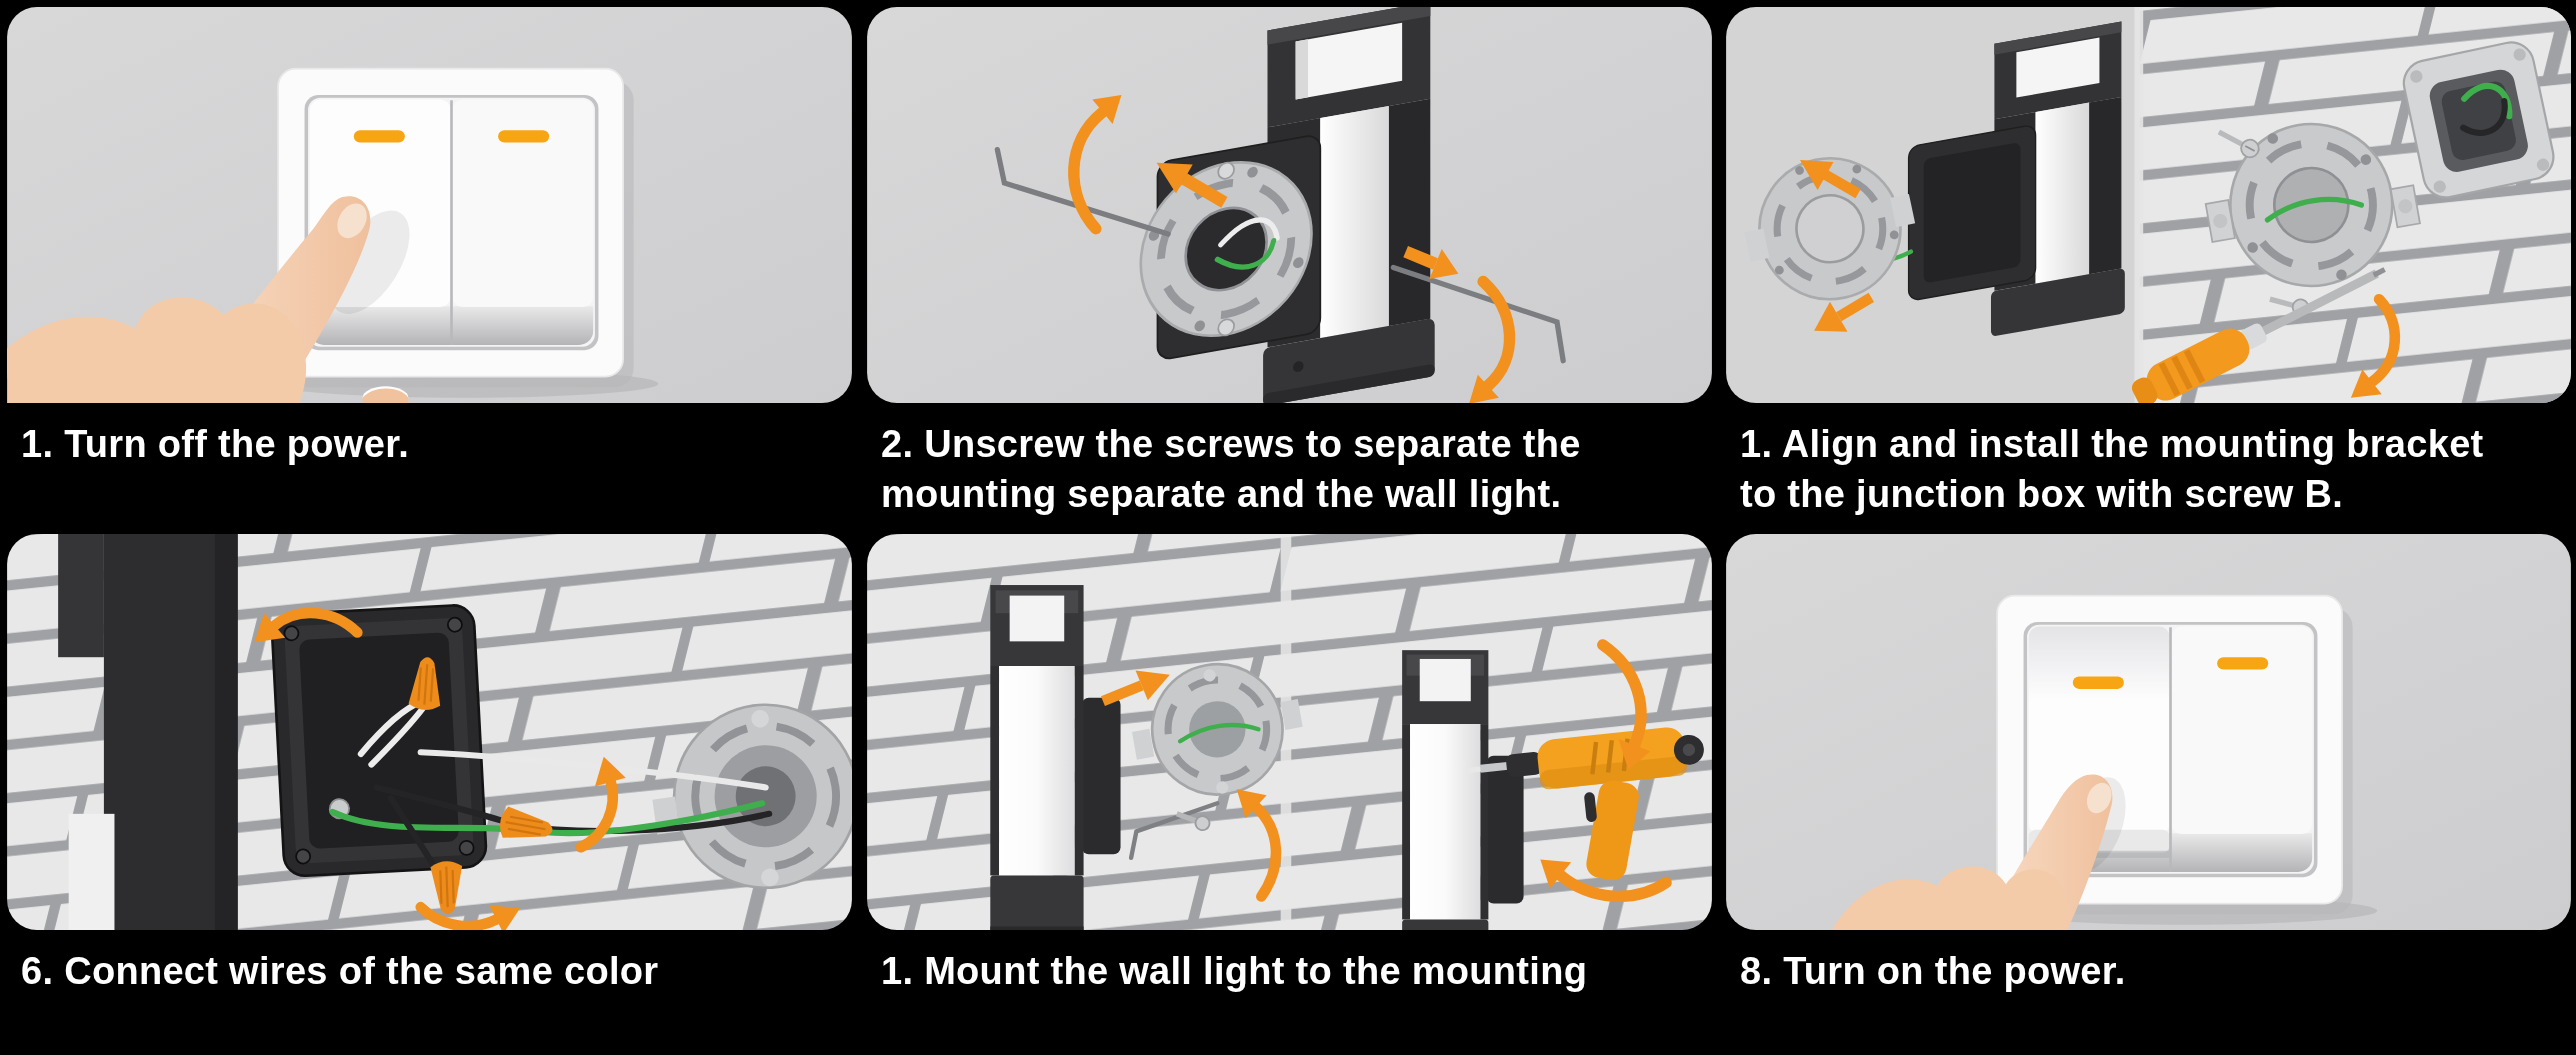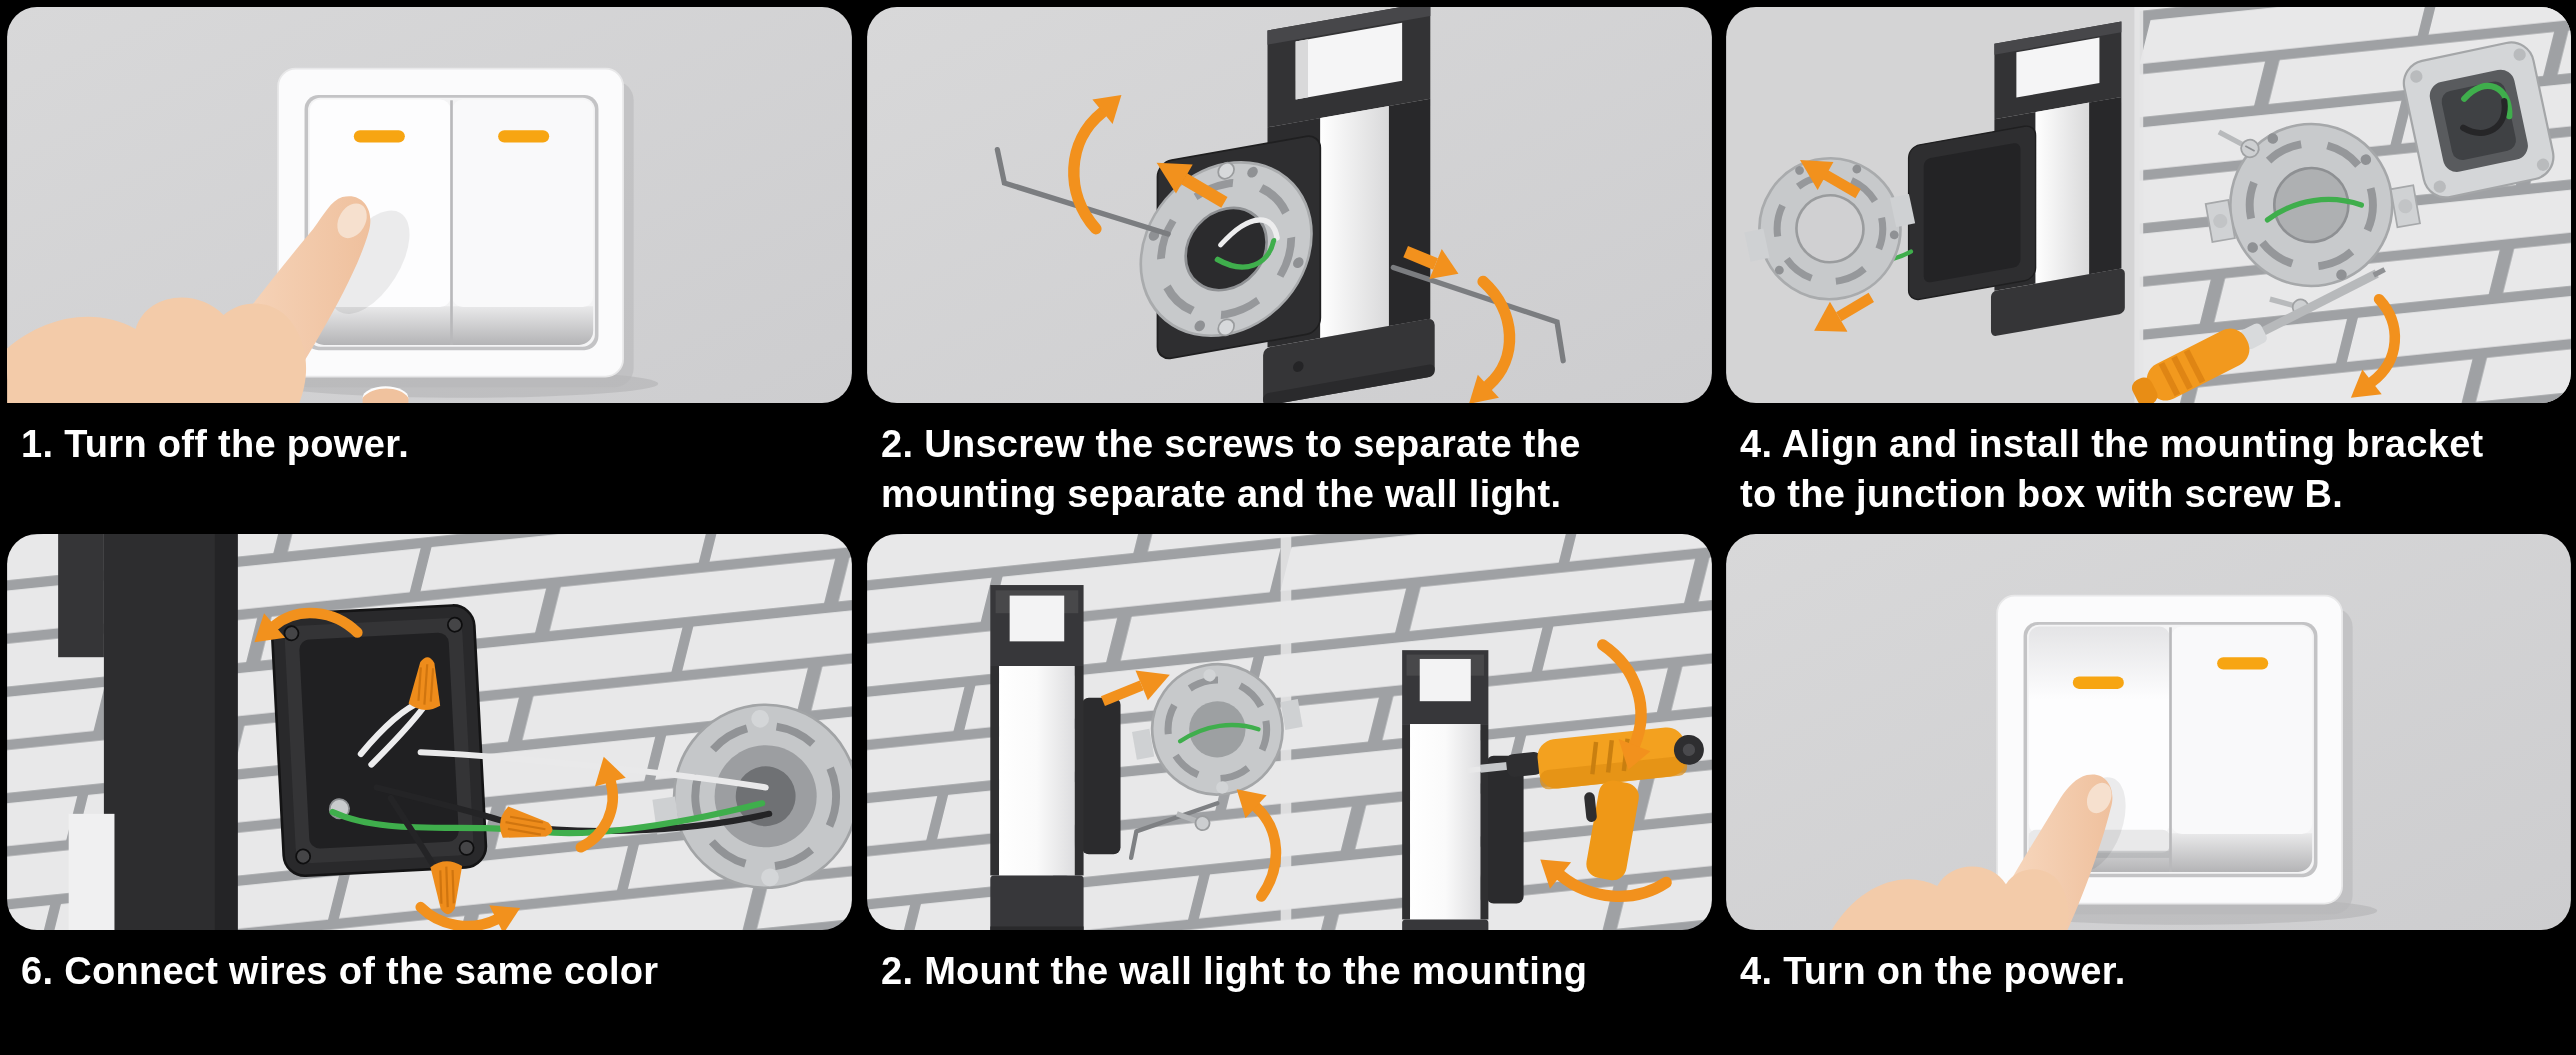--- a/index.html
+++ b/index.html
@@ -235,21 +235,21 @@
         <path d="M-8,-26 C22,-48 46,-28 38,4" fill="none" stroke="#3fae4c" stroke-width="7" stroke-linecap="round"></path>
         <path d="M-16,6 C6,26 34,16 36,-14" fill="none" stroke="#262628" stroke-width="7" stroke-linecap="round"></path>
         <circle cx="-56" cy="-62" r="7" fill="#b9bbbd"></circle>
           <circle cx="64" cy="-62" r="7" fill="#b9bbbd"></circle>
         <circle cx="-56" cy="66" r="7" fill="#b9bbbd"></circle>
           <circle cx="64" cy="66" r="7" fill="#b9bbbd"></circle>
       </g>
     </svg>
   </div>
   <div class="caption">
-    <div>4. Align and install the mounting bracket</div>
+    <div>1. Align and install the mounting bracket</div>
     <div>to the junction box with screw B.</div>
   </div>
 </div>
 
 <div class="cell" style="left:7px;top:534px">
   <div class="art" role="img" aria-label="wires-connected-with-orange-wire-nuts">
     <svg viewBox="0 0 960 450" xmlns="http://www.w3.org/2000/svg">
       <defs>
         <pattern id="bricks4" patternUnits="userSpaceOnUse" width="320" height="124" patternTransform="skewX(-14) skewY(-6)">
           <rect width="320" height="124" fill="#9fa1a4"></rect>
@@ -411,21 +411,21 @@
         <path d="M836,126 C874,152 890,198 872,240" fill="none" stroke="#f2911d" stroke-width="13" stroke-linecap="round"></path>
         <polygon points="865,268 854,233 890,247" fill="#f2911d"></polygon>
       </g>
       <g>
         <path d="M908,396 C872,420 822,416 788,388" fill="none" stroke="#f2911d" stroke-width="13" stroke-linecap="round"></path>
         <polygon points="765,370 800,373 776,403" fill="#f2911d"></polygon>
       </g>
     </svg>
   </div>
   <div class="caption">
-    <div>2. Mount the wall light to the mounting</div>
+    <div>1. Mount the wall light to the mounting</div>
   </div>
 </div>
 
 <div class="cell" style="left:1726px;top:534px">
   <div class="art" role="img" aria-label="finger-pressing-double-rocker-switch-power-on">
     <svg viewBox="0 0 960 450" xmlns="http://www.w3.org/2000/svg">
       <defs>
         <linearGradient id="bg6" x1="0" y1="0" x2="1" y2="1">
           <stop offset="0" stop-color="#d8d8d9"></stop>
             <stop offset="1" stop-color="#cdcdcf"></stop>
@@ -463,17 +463,17 @@
       </g>
       <g>
         <ellipse cx="420" cy="330" rx="30" ry="56" transform="rotate(20 420 330)" fill="#000000" opacity="0.07"></ellipse>
         <path d="M410,274 C432,269 444,290 437,312 C425,360 402,420 388,450 L292,450 C318,400 356,340 380,300 C388,288 398,277 410,274 Z" fill="url(#skin6)"></path>
         <ellipse cx="424" cy="300" rx="13" ry="18" transform="rotate(24 424 300)" fill="#f6e2d1" opacity="0.95"></ellipse>
         <path d="M120,450 C150,400 200,380 240,400 C255,372 300,370 318,398 C335,372 372,378 382,402 C392,424 390,440 386,450 Z" fill="#f3cba9"></path>
       </g>
     </svg>
   </div>
   <div class="caption">
-    <div>4. Turn on the power.</div>
+    <div>8. Turn on the power.</div>
     <div></div>
   </div>
 </div>
 
 
 </body></html>

